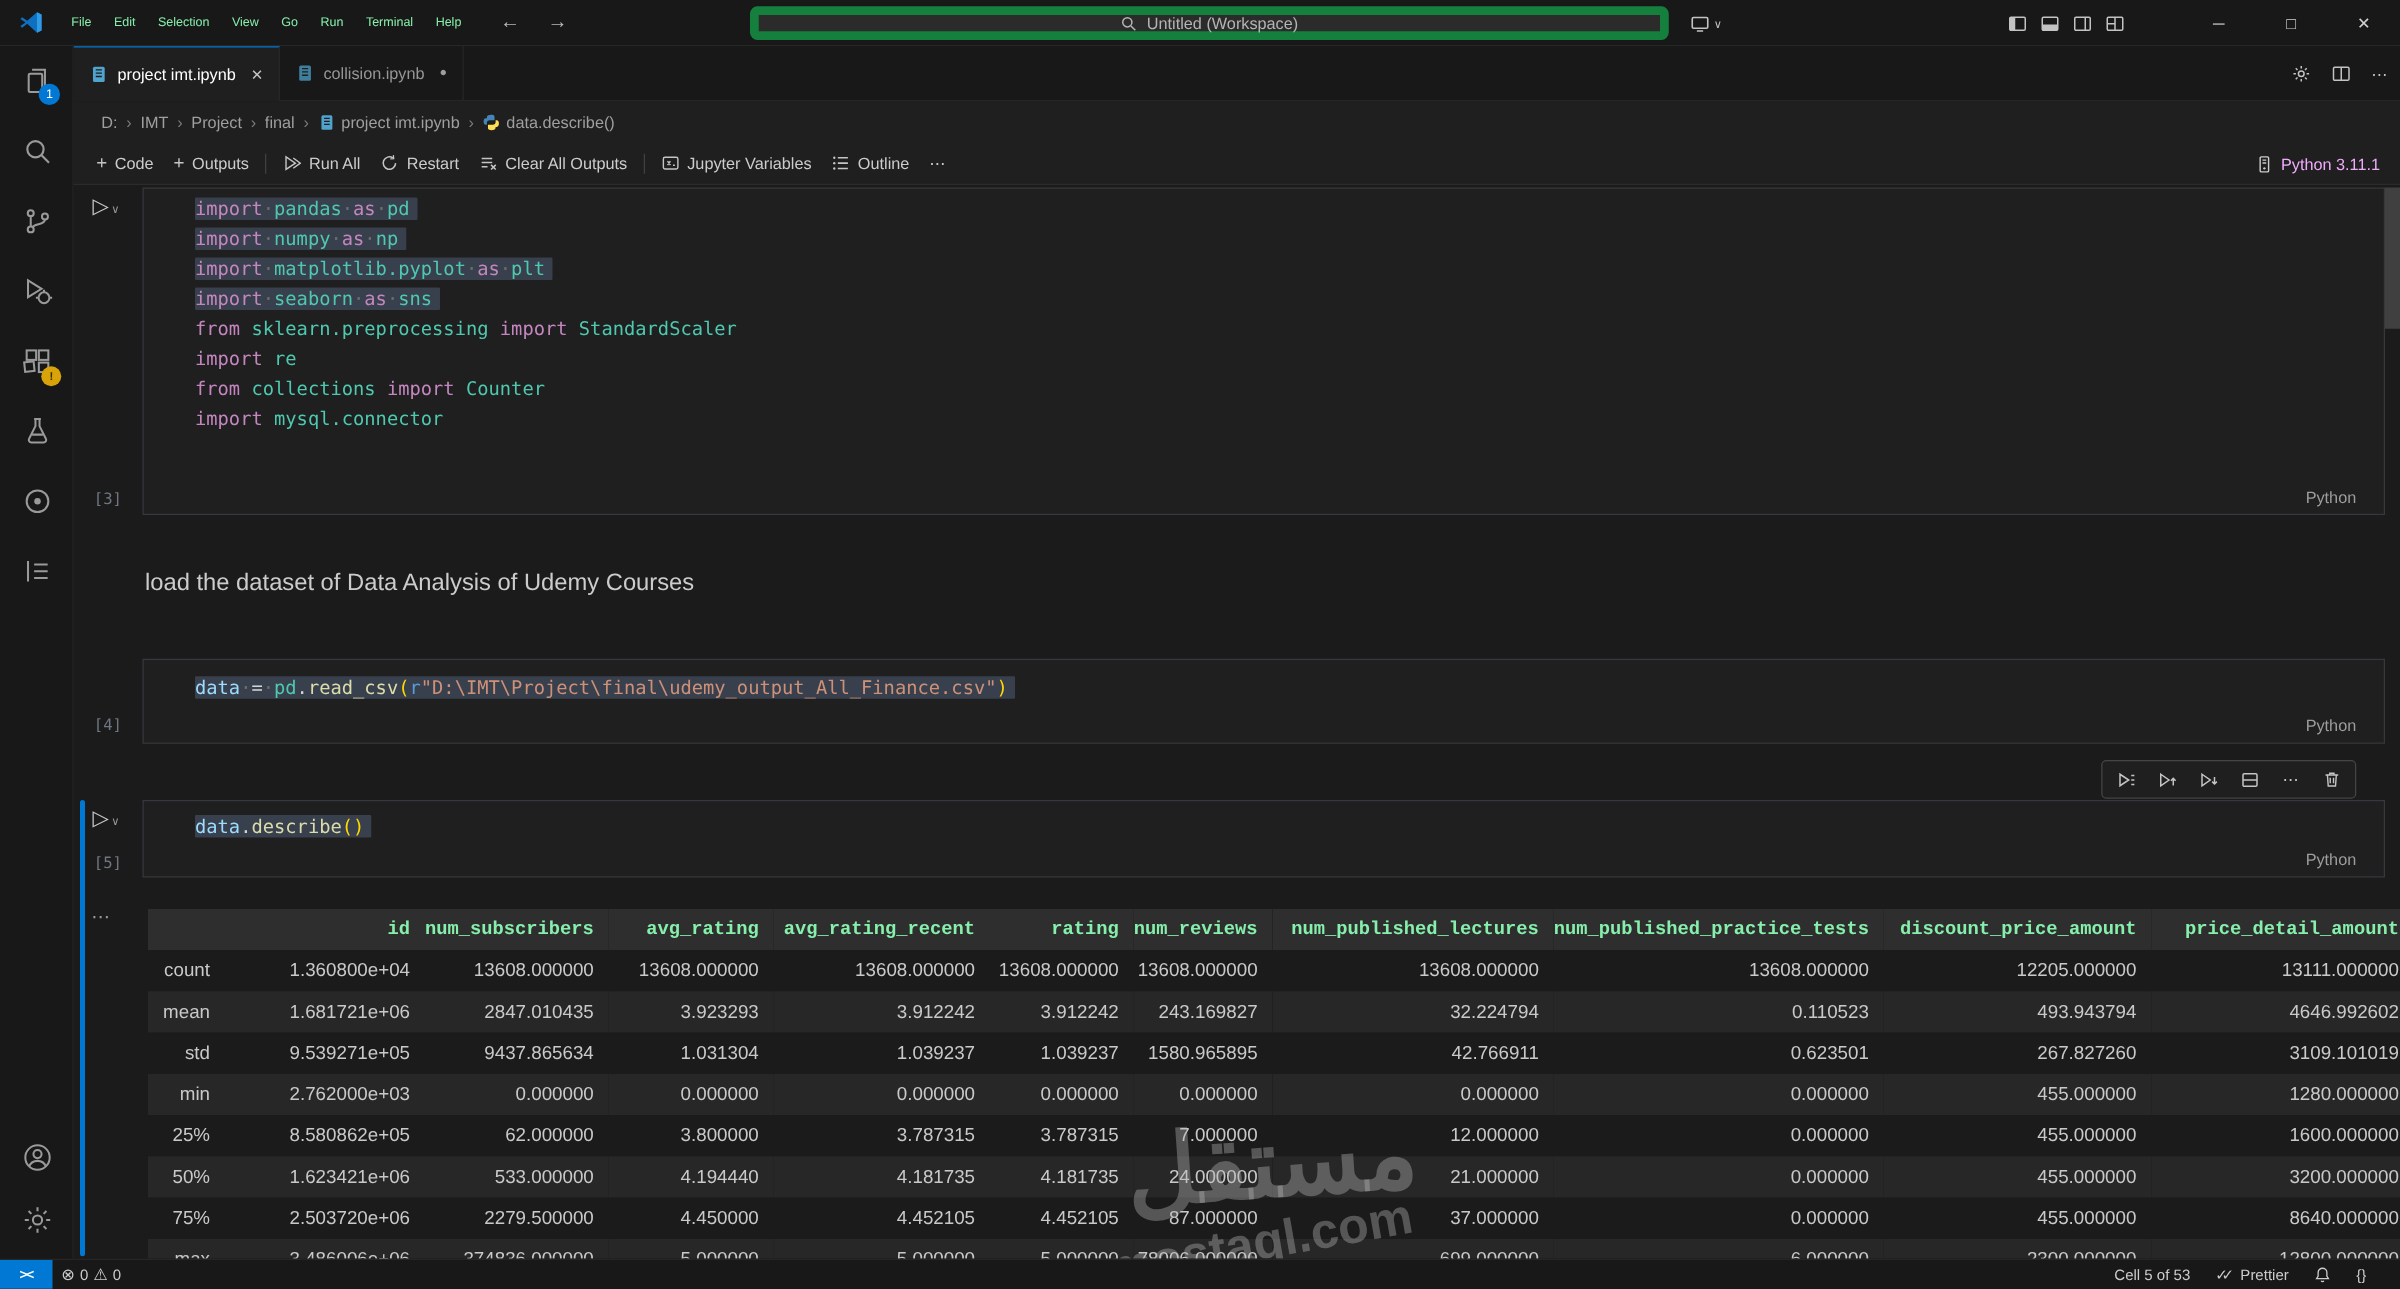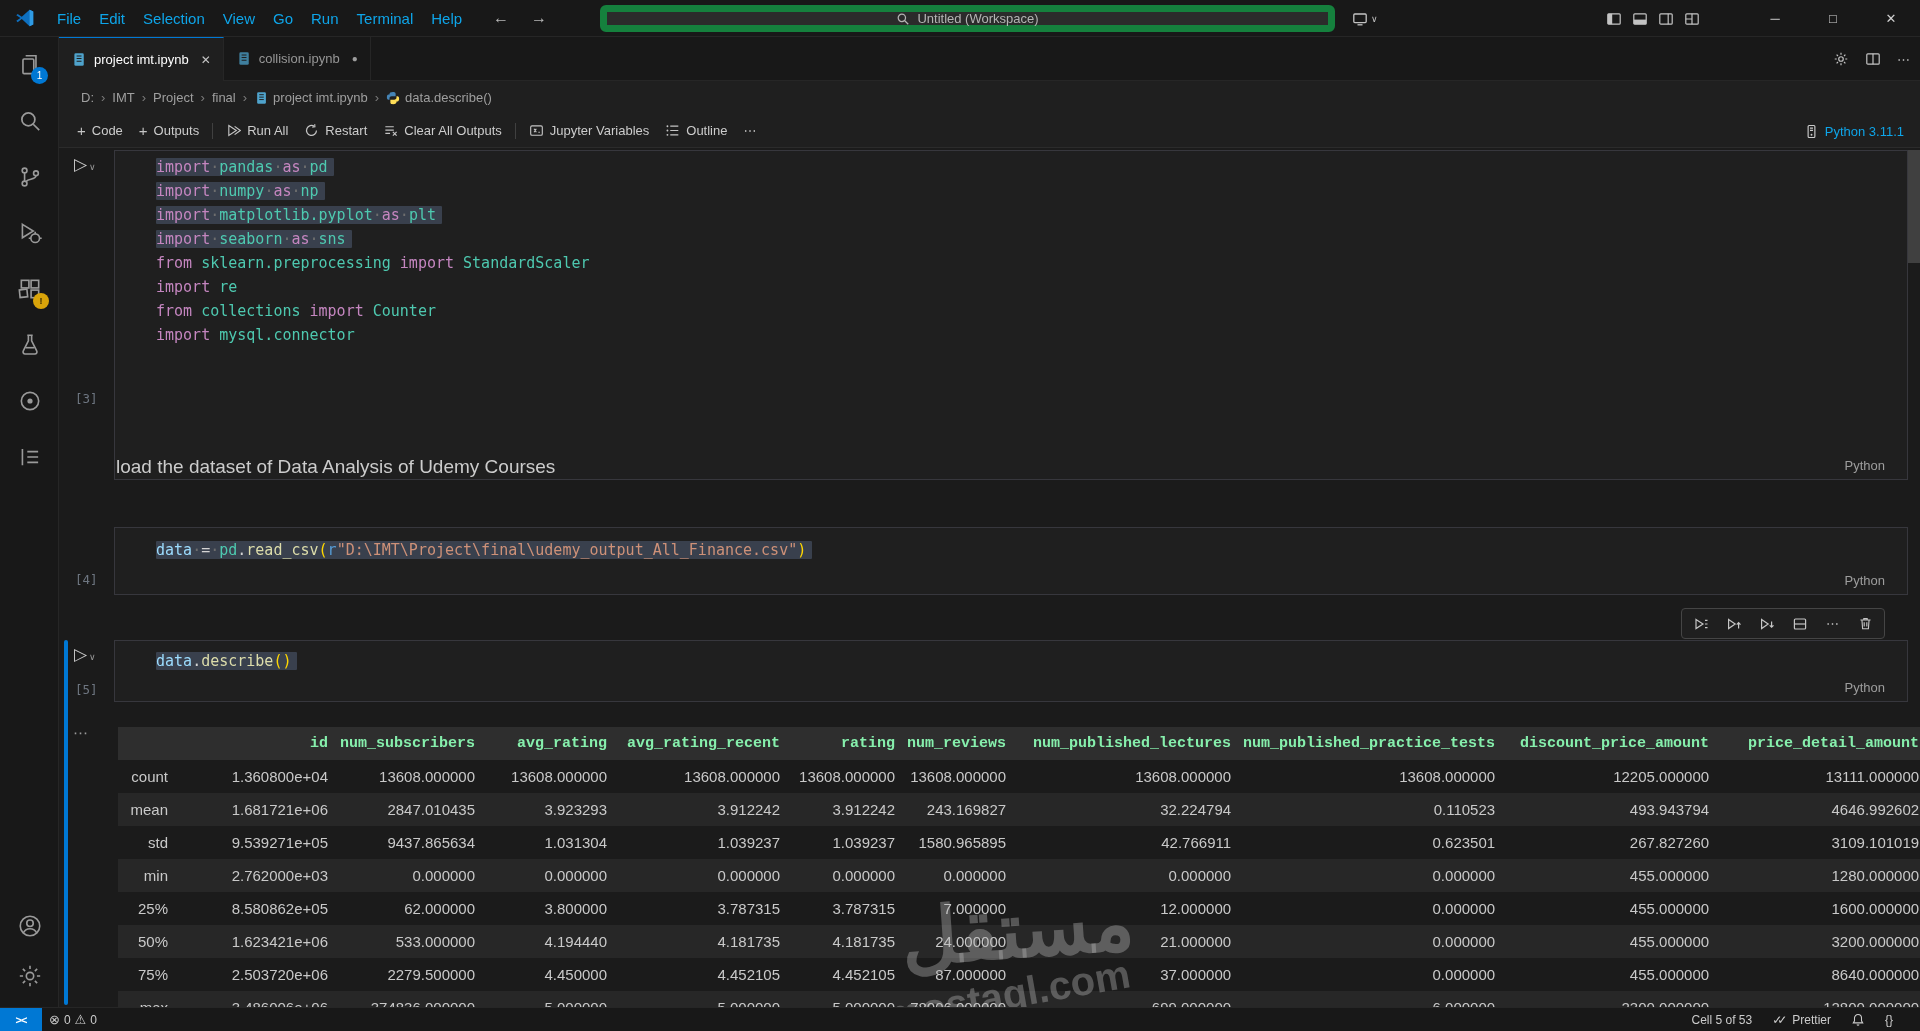--- a/index.html
+++ b/index.html
@@ -10,21 +10,21 @@
     position:relative; font-size:13px;
   }
   svg { display:block; }
   .ico { display:inline-flex; align-items:center; justify-content:center; }
 
   
   .titlebar { height:37px; background:#181818; border-bottom:1px solid #262626;
     display:flex; align-items:center; position:relative; }
   .vscode-logo { margin:0 12px 0 14px; }
   .menus { display:flex; }
-  .menu-item { padding:5px 9px; border-radius:5px; color:#0ea5e9; font-size:15px; cursor:default; }
+  .menu-item { padding:5px 9px; border-radius:5px; color:#86efac; font-size:10px; cursor:default; }
   .nav-arrows { display:flex; gap:22px; margin-left:22px; color:#b9b9b9; font-size:16px; }
   .searchbox { position:absolute; left:600px; top:5px; width:735px; height:27px;
     background:#2b2b2b; border:7px solid #15803d; border-radius:6px;
     display:flex; align-items:center; justify-content:center; gap:7px; color:#b4b4b4; }
   .profile-wrap { position:absolute; left:1352px; top:0; height:37px; display:flex; align-items:center; gap:3px; color:#c3c3c3; }
   .layout-icons { position:absolute; left:1606px; top:0; height:37px; display:flex; align-items:center; gap:10px; }
   .win-controls { position:absolute; right:0; top:0; height:37px; display:flex; }
   .win-btn { width:58px; height:37px; display:flex; align-items:center; justify-content:center; font-size:13px; color:#d0d0d0; }
 
   
@@ -47,21 +47,21 @@
   .tabbar-right { position:absolute; right:10px; top:0; height:44px; display:flex; align-items:center; gap:16px; color:#c3c3c3; }
 
   .breadcrumb { height:33px; background:#1f1f1f; display:flex; align-items:center; padding-left:22px; gap:7px; color:#9f9f9f; font-size:13px; }
   .bc-sep { color:#7b7b7b; font-size:13px; }
   .bc-item { display:flex; align-items:center; gap:5px; }
 
   .nbtoolbar { height:34px; background:#1f1f1f; border-bottom:1px solid #2b2b2b; display:flex; align-items:center; padding-left:10px; position:relative; }
   .nbtb-item { display:flex; align-items:center; gap:6px; height:26px; padding:0 8px; border-radius:4px; color:#cccccc; font-size:13px; }
   .nbtb-sep { width:1px; height:16px; background:#404040; margin:0 5px; }
   .nbtb-plus { font-size:15px; color:#c5c5c5; line-height:1; }
-  .kernel-picker { position:absolute; right:16px; top:0; height:34px; display:flex; align-items:center; gap:6px; color:#0ea5e9; }
+  .kernel-picker { position:absolute; right:16px; top:0; height:34px; display:flex; align-items:center; gap:6px; color:#f0abfc; }
 
   
   .notebook { position:absolute; left:0; top:111px; right:0; bottom:0; background:#1b1b1b; overflow:hidden; }
   .cellbox { position:absolute; left:55px; width:1794px; background:#1f1f1f; border:1px solid #37373d; }
   .code { padding:4px 0 0 41px; }
   .cl { height:24px; line-height:24px; white-space:pre; font-family:"DejaVu Sans Mono", monospace; font-size:15px; }
   .hl { background:#39404d; padding-right:6px; border-radius:1px; }
   .tk-kw  { color:#c586c0; } .tk-mod { color:#4ec9b0; } .tk-fn  { color:#dcdcaa; }
   .tk-var { color:#9cdcfe; } .tk-str { color:#ce9178; } .tk-pun { color:#d4d4d4; }
   .tk-brk { color:#ffd700; } .tk-pre { color:#569cd6; } .tk-ws  { color:#6e6e6e; }
@@ -411,21 +411,21 @@
       <span>Python 3.11.1</span>
     </span>
   </div>
 
   <div class="notebook">
 
     <div class="run-btn" style="top:8px;">
       <span class="run-tri">▷</span>
       <span class="run-chev">∨</span>
     </div>
-    <div class="cellbox" style="top:2px; height:330px;">
+    <div class="cellbox" style="top:2px; height:262px;">
       <div class="code">
           <div class="cl"><span class="hl"><span class="tk-kw">import</span><span class="tk-ws">·</span><span class="tk-mod">pandas</span><span class="tk-ws">·</span><span class="tk-kw">as</span><span class="tk-ws">·</span><span class="tk-mod">pd</span></span></div>
           <div class="cl"><span class="hl"><span class="tk-kw">import</span><span class="tk-ws">·</span><span class="tk-mod">numpy</span><span class="tk-ws">·</span><span class="tk-kw">as</span><span class="tk-ws">·</span><span class="tk-mod">np</span></span></div>
           <div class="cl"><span class="hl"><span class="tk-kw">import</span><span class="tk-ws">·</span><span class="tk-mod">matplotlib.pyplot</span><span class="tk-ws">·</span><span class="tk-kw">as</span><span class="tk-ws">·</span><span class="tk-mod">plt</span></span></div>
           <div class="cl"><span class="hl"><span class="tk-kw">import</span><span class="tk-ws">·</span><span class="tk-mod">seaborn</span><span class="tk-ws">·</span><span class="tk-kw">as</span><span class="tk-ws">·</span><span class="tk-mod">sns</span></span></div>
           <div class="cl"><span><span class="tk-kw">from </span><span class="tk-mod">sklearn.preprocessing</span><span class="tk-kw"> import </span><span class="tk-mod">StandardScaler</span></span></div>
           <div class="cl"><span><span class="tk-kw">import </span><span class="tk-mod">re</span></span></div>
           <div class="cl"><span><span class="tk-kw">from </span><span class="tk-mod">collections</span><span class="tk-kw"> import </span><span class="tk-mod">Counter</span></span></div>
           <div class="cl"><span><span class="tk-kw">import </span><span class="tk-mod">mysql.connector</span></span></div>
         </div>

